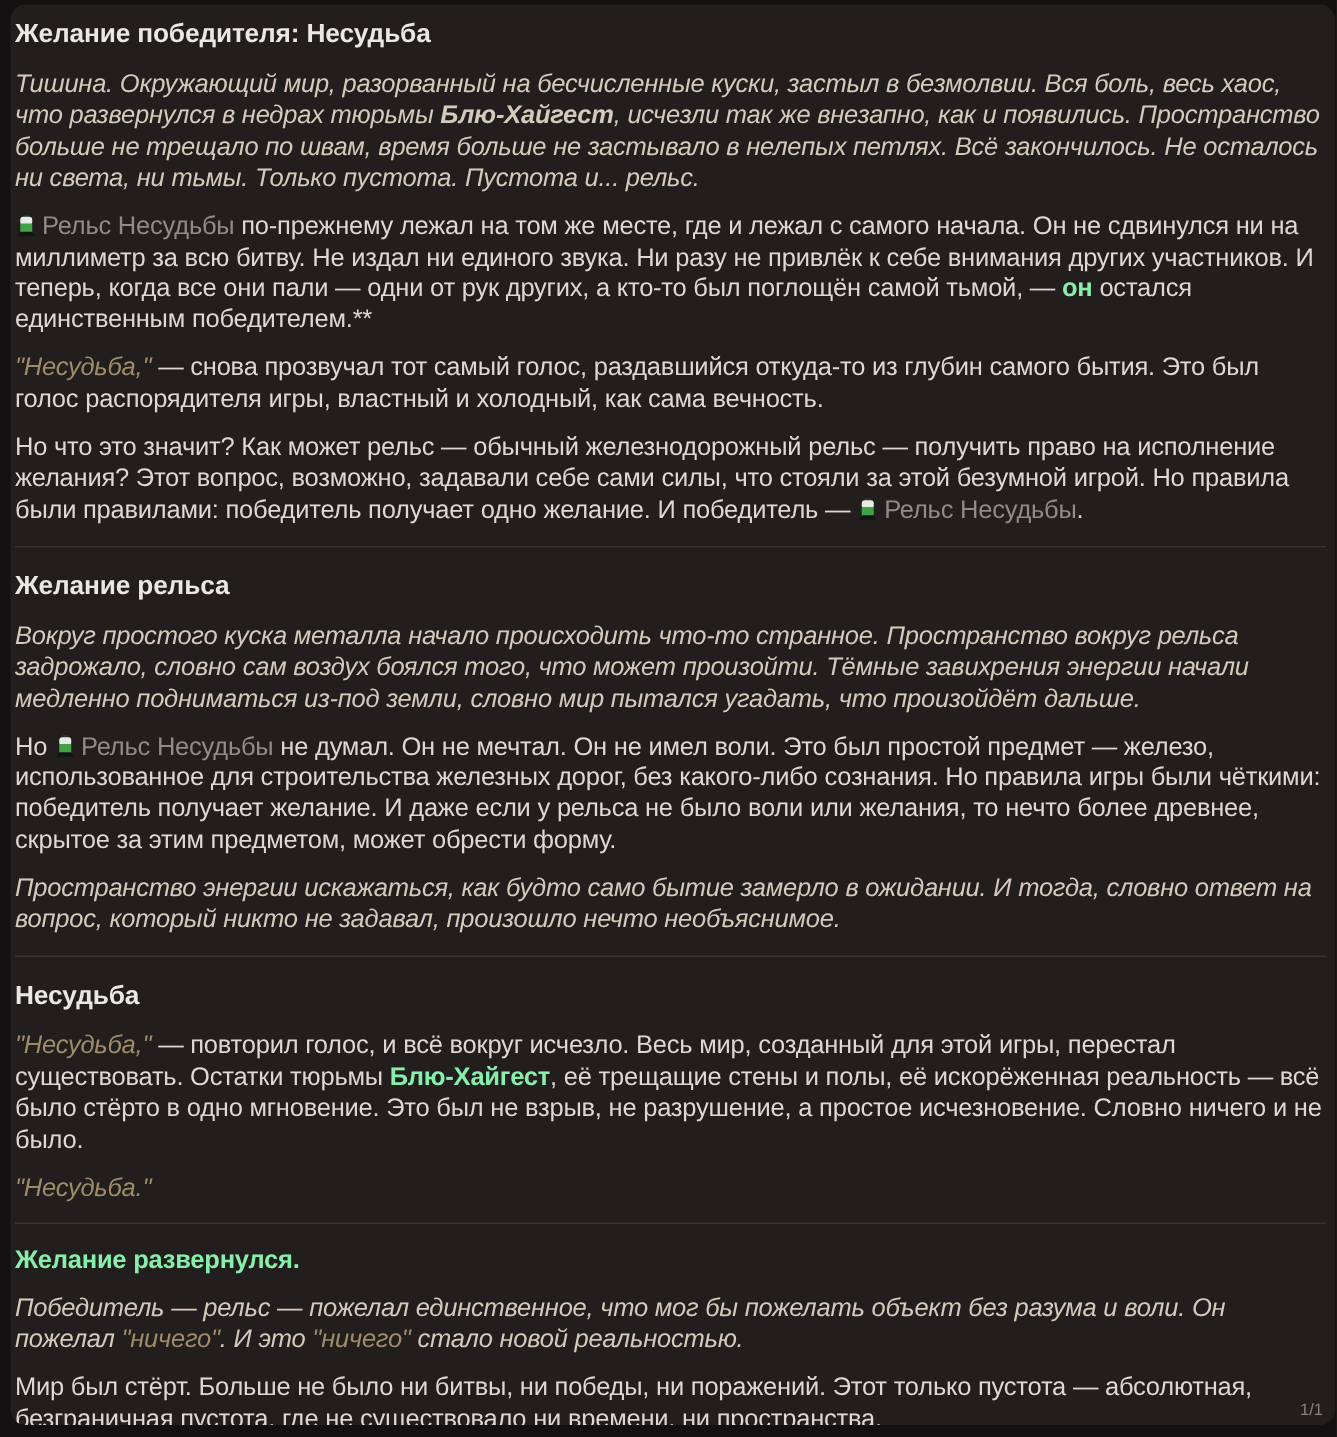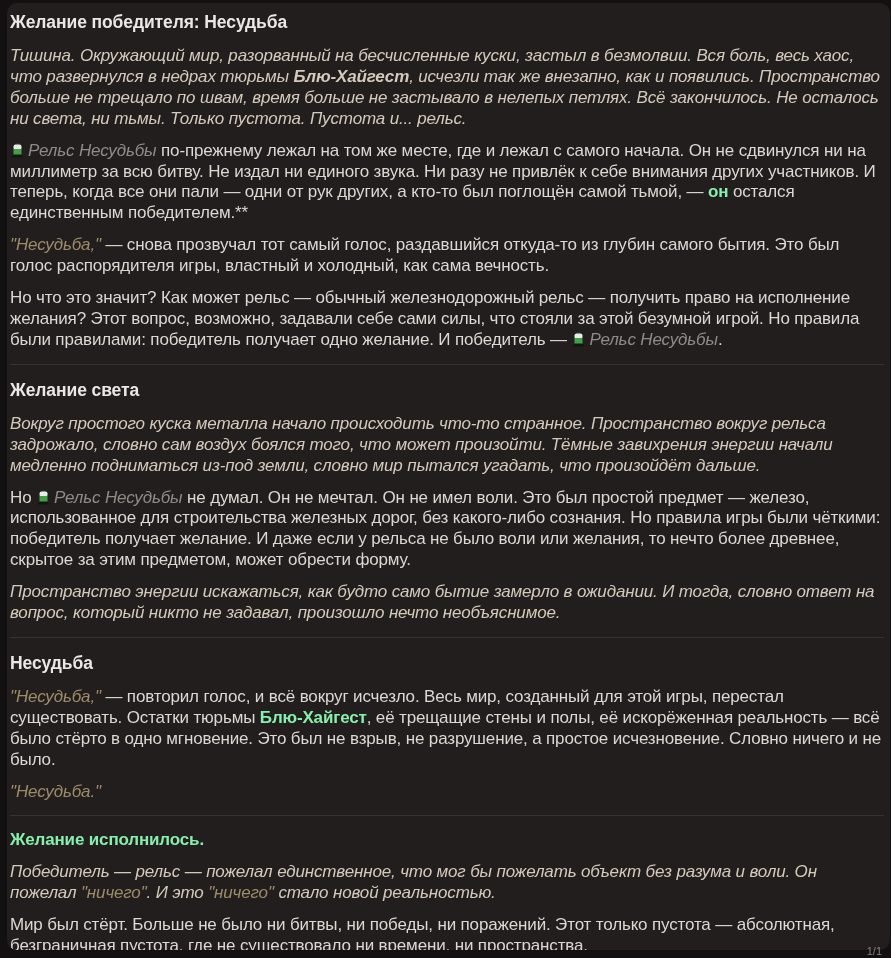--- a/index.html
+++ b/index.html
@@ -22,31 +22,31 @@
     margin:2px 0 13px 0;letter-spacing:-0.1px;line-height:22px;
   }
   p.blk{
     font-size:17px;line-height:20.9px;color:#dcd8d3;
     margin:0 0 11px 0;letter-spacing:-0.15px;
   }
   .i{font-style:italic;color:#d4cabc;}
   .b{font-weight:bold;}
   .b.plain{color:#86efac;}
   .q{color:#9e8b68;}
-  .m{color:#8f8b87;font-style:italic;}
+  .m{color:#8f8b87;}
   .m .av{
     display:inline-block;width:13px;height:15px;margin:0 4px 0 1px;
     vertical-align:-2px;
   }
   hr.div{
     border:none;border-top:1px solid #37322f;
     margin:13px 0 14px 0;
   }
   .pagination{
-    position:absolute;right:9px;bottom:1px;
+    position:absolute;right:9px;bottom:12px;
     font-size:11px;color:#85827f;letter-spacing:0;
   }
 </style>
 </head>
 <body>
 
 <div class="card">
   <div id="story">
       <div class="h">Желание победителя: Несудьба</div>
       <p class="blk"><span class="i">Тишина. Окружающий мир, разорванный на бесчисленные куски, застыл в безмолвии. Вся боль, весь хаос, что развернулся в недрах тюрьмы </span><span class="i b">Блю-Хайгест</span><span class="i">, исчезли так же внезапно, как и появились. Пространство больше не трещало по швам, время больше не застывало в нелепых петлях. Всё закончилось. Не осталось ни света, ни тьмы. Только пустота. Пустота и... рельс.</span></p>
@@ -57,34 +57,34 @@
               <path d="M0.5 14.5 L12.5 14.5 L10.5 11.5 L2.5 11.5 Z" fill="#141414"></path>
             </svg></span>Рельс Несудьбы</span><span> по-прежнему лежал на том же месте, где и лежал с самого начала. Он не сдвинулся ни на миллиметр за всю битву. Не издал ни единого звука. Ни разу не привлёк к себе внимания других участников. И теперь, когда все они пали — одни от рук других, а кто-то был поглощён самой тьмой, — </span><span class="b plain">он</span><span> остался единственным победителем.**</span></p>
       <p class="blk"><span class="q i">"Несудьба,"</span><span> — снова прозвучал тот самый голос, раздавшийся откуда-то из глубин самого бытия. Это был голос распорядителя игры, властный и холодный, как сама вечность.</span></p>
       <p class="blk"><span>Но что это значит? Как может рельс — обычный железнодорожный рельс — получить право на исполнение желания? Этот вопрос, возможно, задавали себе сами силы, что стояли за этой безумной игрой. Но правила были правилами: победитель получает одно желание. И победитель — </span><span class="m"><span class="av"><svg width="13" height="15" viewBox="0 0 13 15">
               <rect x="4.5" y="0" width="4" height="2.5" rx="0.5" fill="#2e2e2e"></rect>
               <rect x="2.5" y="1.5" width="8" height="5.5" rx="2" fill="#e6ede4"></rect>
               <rect x="2.5" y="6" width="8" height="6" fill="#43a047"></rect>
               <path d="M0.5 14.5 L12.5 14.5 L10.5 11.5 L2.5 11.5 Z" fill="#141414"></path>
             </svg></span>Рельс Несудьбы</span><span>.</span></p>
       <hr class="div">
-      <div class="h">Желание света</div>
+      <div class="h">Желание рельса</div>
       <p class="blk"><span class="i">Вокруг простого куска металла начало происходить что-то странное. Пространство вокруг рельса задрожало, словно сам воздух боялся того, что может произойти. Тёмные завихрения энергии начали медленно подниматься из-под земли, словно мир пытался угадать, что произойдёт дальше.</span></p>
       <p class="blk"><span>Но </span><span class="m"><span class="av"><svg width="13" height="15" viewBox="0 0 13 15">
               <rect x="4.5" y="0" width="4" height="2.5" rx="0.5" fill="#2e2e2e"></rect>
               <rect x="2.5" y="1.5" width="8" height="5.5" rx="2" fill="#e6ede4"></rect>
               <rect x="2.5" y="6" width="8" height="6" fill="#43a047"></rect>
               <path d="M0.5 14.5 L12.5 14.5 L10.5 11.5 L2.5 11.5 Z" fill="#141414"></path>
             </svg></span>Рельс Несудьбы</span><span> не думал. Он не мечтал. Он не имел воли. Это был простой предмет — железо, использованное для строительства железных дорог, без какого-либо сознания. Но правила игры были чёткими: победитель получает желание. И даже если у рельса не было воли или желания, то нечто более древнее, скрытое за этим предметом, может обрести форму.</span></p>
       <p class="blk"><span class="i">Пространство энергии искажаться, как будто само бытие замерло в ожидании. И тогда, словно ответ на вопрос, который никто не задавал, произошло нечто необъяснимое.</span></p>
       <hr class="div">
       <div class="h">Несудьба</div>
       <p class="blk"><span class="q i">"Несудьба,"</span><span> — повторил голос, и всё вокруг исчезло. Весь мир, созданный для этой игры, перестал существовать. Остатки тюрьмы </span><span class="b plain">Блю-Хайгест</span><span>, её трещащие стены и полы, её искорёженная реальность — всё было стёрто в одно мгновение. Это был не взрыв, не разрушение, а простое исчезновение. Словно ничего и не было.</span></p>
       <p class="blk"><span class="q i">"Несудьба."</span></p>
       <hr class="div">
-      <p class="blk"><span class="b plain">Желание исполнилось.</span></p>
+      <p class="blk"><span class="b plain">Желание развернулся.</span></p>
       <p class="blk"><span class="i">Победитель — рельс — пожелал единственное, что мог бы пожелать объект без разума и воли. Он пожелал </span><span class="q i">"ничего"</span><span class="i">. И это </span><span class="q i">"ничего"</span><span class="i"> стало новой реальностью.</span></p>
       <p class="blk"><span>Мир был стёрт. Больше не было ни битвы, ни победы, ни поражений. Этот только пустота — абсолютная, безграничная пустота, где не существовало ни времени, ни пространства.</span></p>
     </div>
 
 </div>
 
 <div class="pagination">1/1</div>
 
 </body></html>

